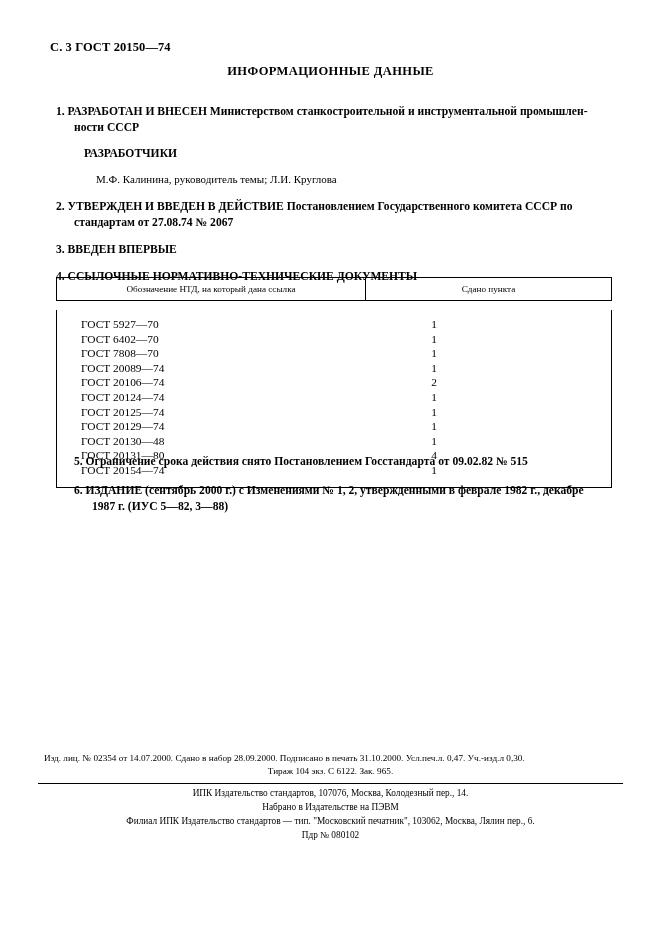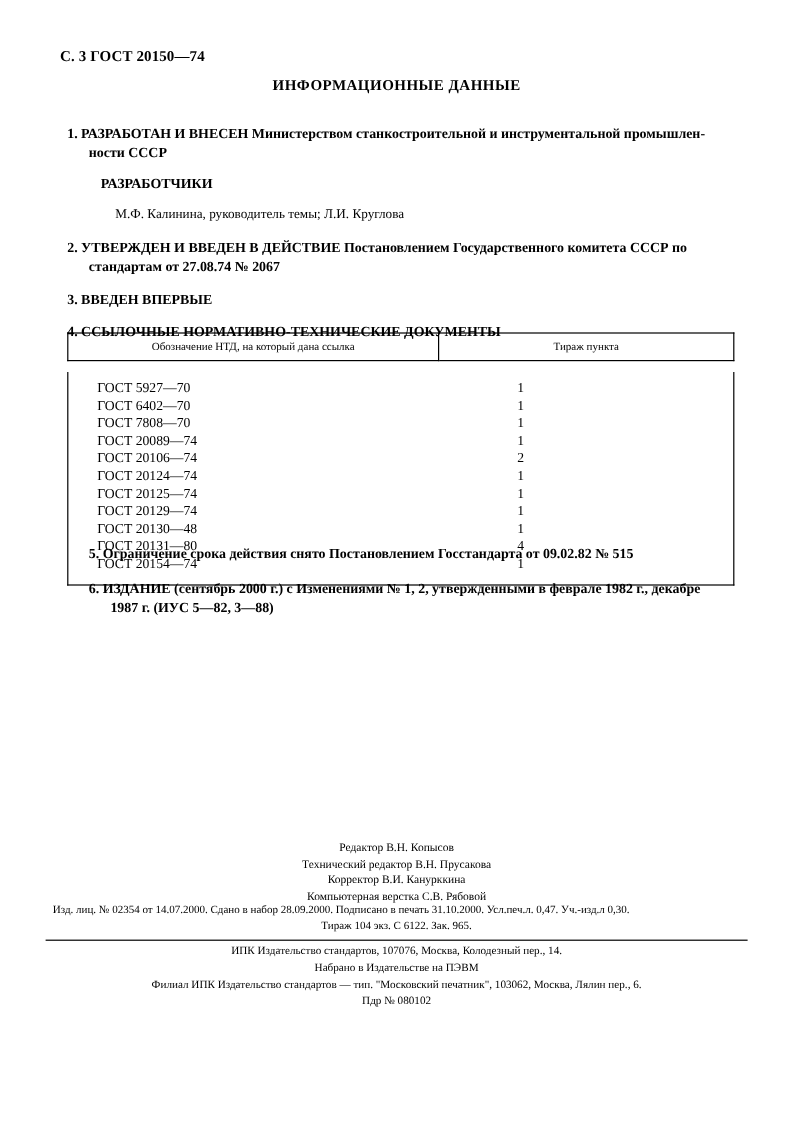--- a/index.html
+++ b/index.html
@@ -213,21 +213,21 @@
     <div class="p3">3. ВВЕДЕН ВПЕРВЫЕ</div>
 
     <div class="p4">4. ССЫЛОЧНЫЕ НОРМАТИВНО-ТЕХНИЧЕСКИЕ ДОКУМЕНТЫ</div>
 
   </div>
 
   <table class="refs">
     <tbody>
         <tr>
       <th style="width:300px">Обозначение НТД, на который дана ссылка</th>
-      <th>Тираж пункта</th>
+      <th>Сдано пункта</th>
     </tr>
   </tbody>
     </table>
 
   <div class="refs-body">
     <div class="ref-row">
       <span class="ref-name">ГОСТ 5927—70</span>
       <span class="ref-num">1</span>
     </div>
     <div class="ref-row">
@@ -272,26 +272,20 @@
     </div>
   </div>
 
   <div class="p5">5. Ограничение срока действия снято Постановлением Госстандарта от 09.02.82 № 515</div>
 
   <div class="p6">
     <span>6. ИЗДАНИЕ (сентябрь 2000 г.) с Изменениями № 1, 2, утвержденными в феврале 1982 г., декабре</span>
     <span class="cont">1987 г. (ИУС 5—82, 3—88)</span>
   </div>
 
-  <div class="credits">
-    <div>Редактор В.Н. Копысов</div>
-    <div>Технический редактор В.Н. Прусакова</div>
-    <div>Корректор В.И. Канурккина</div>
-    <div>Компьютерная верстка С.В. Рябовой</div>
-  </div>
 
   <div class="imprint">
     <div class="l1">Изд. лиц. № 02354 от 14.07.2000. Сдано в набор 28.09.2000. Подписано в печать 31.10.2000. Усл.печ.л. 0,47. Уч.-изд.л  0,30.</div>
     <div>Тираж  104  экз. С 6122. Зак. 965.</div>
   </div>
 
   <div class="rule"></div>
 
   <div class="publisher">
     <div>ИПК Издательство стандартов, 107076, Москва, Колодезный пер., 14.</div>

